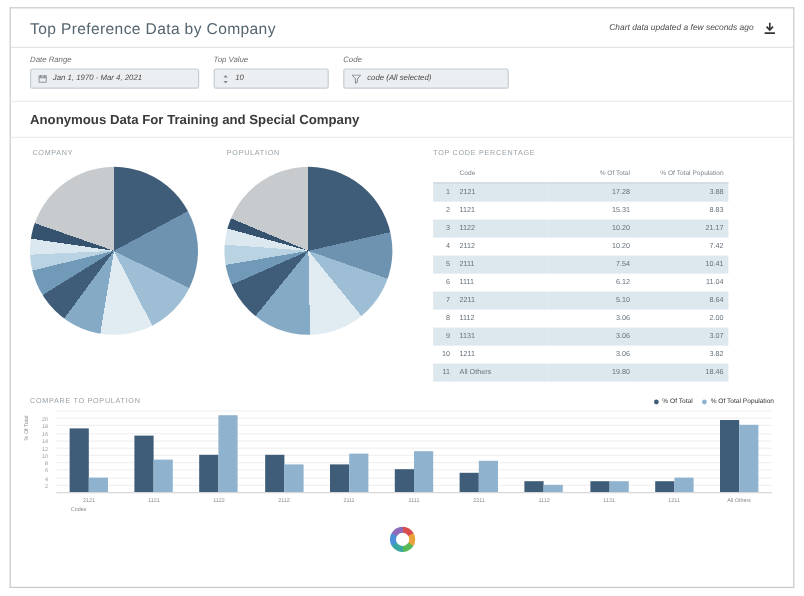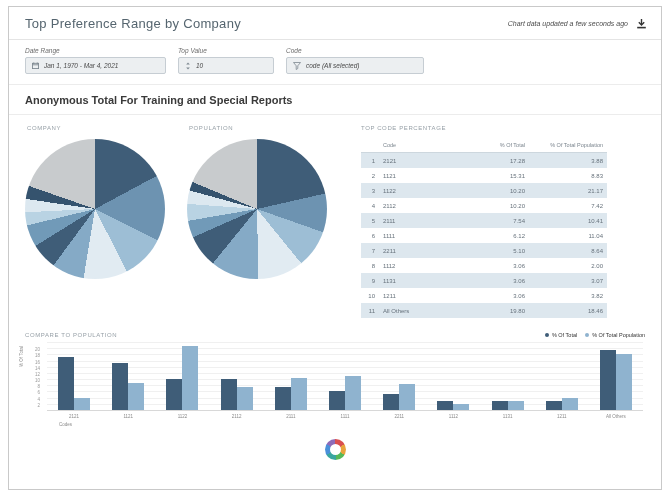--- a/index.html
+++ b/index.html
@@ -63,21 +63,21 @@
   .foot { display:flex; justify-content:center; align-items:center; margin-top:12px; }
   .logo-ring { width:21px; height:21px; border-radius:50%; position:relative; cursor:pointer; }
   .logo-ring::after { content:""; position:absolute; left:5px; top:5px; width:11px; height:11px; background:#fff; border-radius:50%; }
 </style>
 </head>
 <body>
 
 <div class="card">
 
   <div class="hdr">
-    <div class="hdr-title">Top Preference Range by Company</div>
+    <div class="hdr-title">Top Preference Data by Company</div>
     <div class="hdr-right">
       <div class="updated">Chart data updated a few seconds ago</div>
       <div class="dl-btn">
         <svg width="11" height="11" viewBox="0 0 11 11">
           <path d="M5.5 1v5.2" stroke="#333" stroke-width="1.4" fill="none"></path>
           <path d="M2.8 4.2 5.5 7 8.2 4.2" stroke="#333" stroke-width="1.4" fill="none"></path>
           <path d="M1.2 9.6h8.6" stroke="#333" stroke-width="1.6" fill="none"></path>
         </svg>
       </div>
     </div>
@@ -114,21 +114,21 @@
         <span class="f-ico">
           <svg width="8" height="8" viewBox="0 0 8 8">
               <path d="M0.5 0.5h7L4.8 3.8v2.7L3.2 7.5V3.8Z" fill="none" stroke="#7d8890" stroke-width="0.8"></path>
             </svg>
         </span>
         <span>code (All selected)</span>
       </div>
     </div>
   </div>
 
-  <div class="section-title">Anonymous Total For Training and Special Reports</div>
+  <div class="section-title">Anonymous Data For Training and Special Company</div>
 
   <div class="charts">
     <div class="pie-col">
       <div class="mini-label">COMPANY</div>
       <div class="pie" id="pie-company" style="background: conic-gradient(rgb(63, 93, 120) 0%, rgb(63, 93, 120) 17.1548%, rgb(109, 147, 177) 17.1548%, rgb(109, 147, 177) 32.3538%, rgb(157, 190, 213) 32.3538%, rgb(157, 190, 213) 42.4799%, rgb(225, 235, 242) 42.4799%, rgb(225, 235, 242) 52.606%, rgb(133, 170, 198) 52.606%, rgb(133, 170, 198) 60.0913%, rgb(63, 93, 120) 60.0913%, rgb(63, 93, 120) 66.167%, rgb(113, 154, 184) 66.167%, rgb(113, 154, 184) 71.23%, rgb(185, 211, 227) 71.23%, rgb(185, 211, 227) 74.2678%, rgb(220, 232, 240) 74.2678%, rgb(220, 232, 240) 77.3057%, rgb(53, 83, 110) 77.3057%, rgb(53, 83, 110) 80.3435%, rgb(200, 203, 205) 80.3435%, rgb(200, 203, 205) 100%);"></div>
     </div>
     <div class="pie-col">
       <div class="mini-label">POPULATION</div>
       <div class="pie" id="pie-population" style="background: conic-gradient(rgb(63, 93, 120) 0%, rgb(63, 93, 120) 21.4401%, rgb(109, 147, 177) 21.4401%, rgb(109, 147, 177) 30.3828%, rgb(157, 190, 213) 30.3828%, rgb(157, 190, 213) 39.1331%, rgb(225, 235, 242) 39.1331%, rgb(225, 235, 242) 49.6759%, rgb(133, 170, 198) 49.6759%, rgb(133, 170, 198) 60.8568%, rgb(63, 93, 120) 60.8568%, rgb(63, 93, 120) 68.3715%, rgb(113, 154, 184) 68.3715%, rgb(113, 154, 184) 72.301%, rgb(185, 211, 227) 72.301%, rgb(185, 211, 227) 76.1697%, rgb(220, 232, 240) 76.1697%, rgb(220, 232, 240) 79.2789%, rgb(53, 83, 110) 79.2789%, rgb(53, 83, 110) 81.3044%, rgb(200, 203, 205) 81.3044%, rgb(200, 203, 205) 100%);"></div>
     </div>

